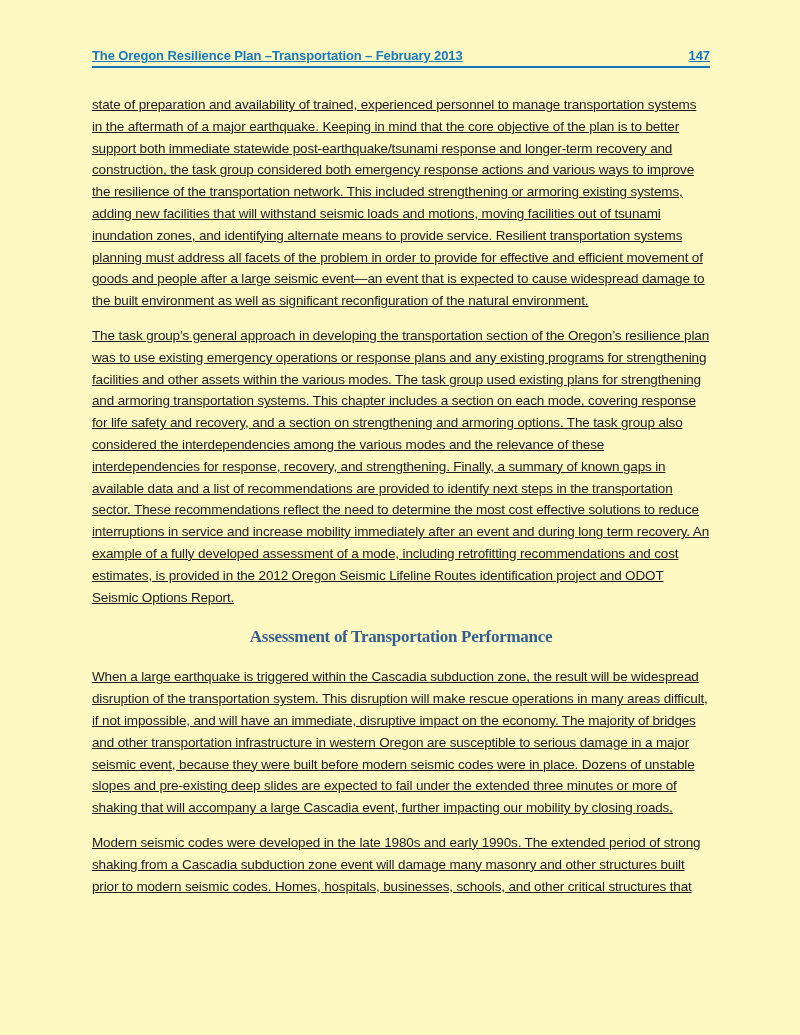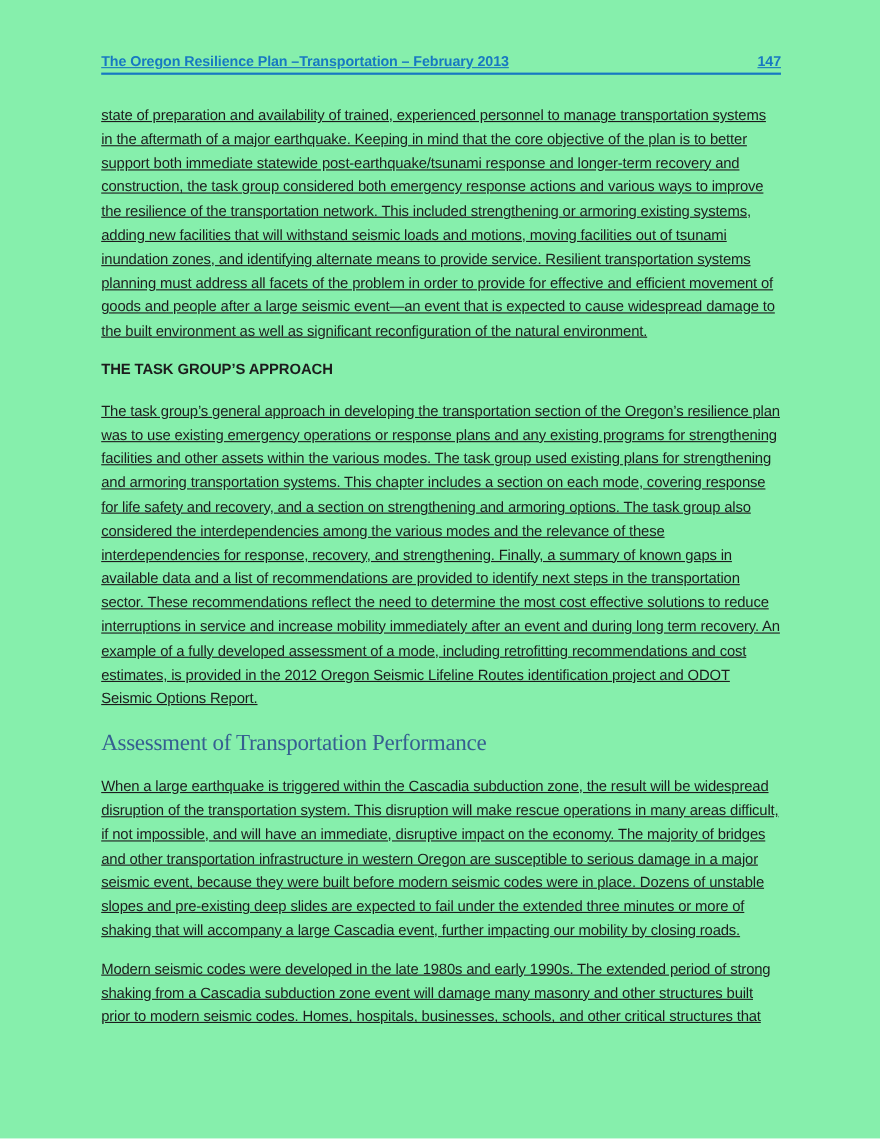--- a/index.html
+++ b/index.html
@@ -4,21 +4,21 @@
 <style>
   html, body {
     margin: 0;
     padding: 0;
     background: #ffffff;
   }
   .page {
     position: relative;
     width: 800px;
     height: 1035px;
-    background: #86efac;
+    background: #fef9c3;
     overflow: hidden;
     font-family: "Liberation Sans", sans-serif;
   }
   .page-header {
     margin: 48px 90px 0 92px;
     display: flex;
     justify-content: space-between;
     align-items: flex-end;
     border-bottom: 2px solid var(--header-blue, #1778C2);
     padding-bottom: 3px;
@@ -48,41 +48,41 @@
     font-weight: bold;
     color: var(--body-text, #1C1C1C);
     letter-spacing: -0.1px;
   }
   .section-heading + p {
     margin-top: 16px;
   }
   .main-heading {
     margin: 16px 0 16px 0;
     font-family: "Liberation Serif", serif;
-    font-size: 21px;
+    font-size: 17px;
     line-height: 26px;
-    font-weight: normal;
+    font-weight: bold;
     color: var(--heading-blue, #365F91);
     letter-spacing: -0.3px;
+    text-align: center;
   }
 </style>
 </head>
 <body>
 
 <div class="page">
 
   <header class="page-header">
     <span>The Oregon Resilience Plan –Transportation – February 2013</span>
     <span>147</span>
   </header>
 
   <main class="content">
     <p>state of preparation and availability of trained, experienced personnel to manage transportation systems in the aftermath of a major earthquake. Keeping in mind that the core objective of the plan is to better support both immediate statewide post-earthquake/tsunami response and longer-term recovery and construction, the task group considered both emergency response actions and various ways to improve the resilience of the transportation network. This included strengthening or armoring existing systems, adding new facilities that will withstand seismic loads and motions, moving facilities out of tsunami inundation zones, and identifying alternate means to provide service. Resilient transportation systems planning must address all facets of the problem in order to provide for effective and efficient movement of goods and people after a large seismic event—an event that is expected to cause widespread damage to the built environment as well as significant reconfiguration of the natural environment.</p>
 
-    <h3 class="section-heading">THE TASK GROUP’S APPROACH</h3>
 
     <p>The task group’s general approach in developing the transportation section of the Oregon’s resilience plan was to use existing emergency operations or response plans and any existing programs for strengthening facilities and other assets within the various modes. The task group used existing plans for strengthening and armoring transportation systems. This chapter includes a section on each mode, covering response for life safety and recovery, and a section on strengthening and armoring options. The task group also considered the interdependencies among the various modes and the relevance of these interdependencies for response, recovery, and strengthening. Finally, a summary of known gaps in available data and a list of recommendations are provided to identify next steps in the transportation sector. These recommendations reflect the need to determine the most cost effective solutions to reduce interruptions in service and increase mobility immediately after an event and during long term recovery. An example of a fully developed assessment of a mode, including retrofitting recommendations and cost estimates, is provided in the 2012 Oregon Seismic Lifeline Routes identification project and ODOT Seismic Options Report.</p>
 
     <h1 class="main-heading">Assessment of Transportation Performance</h1>
 
     <p>When a large earthquake is triggered within the Cascadia subduction zone, the result will be widespread disruption of the transportation system. This disruption will make rescue operations in many areas difficult, if not impossible, and will have an immediate, disruptive impact on the economy.  The majority of bridges and other transportation infrastructure in western Oregon are susceptible to serious damage in a major seismic event, because they were built before modern seismic codes were in place. Dozens of unstable slopes and pre-existing deep slides are expected to fail under the extended three minutes or more of shaking that will accompany a large Cascadia event, further impacting our mobility by closing roads.</p>
 
     <p>Modern seismic codes were developed in the late 1980s and early 1990s. The extended period of strong shaking from a Cascadia subduction zone event will damage many masonry and other structures built prior to modern seismic codes. Homes, hospitals, businesses, schools, and other critical structures that</p>
   </main>
 

